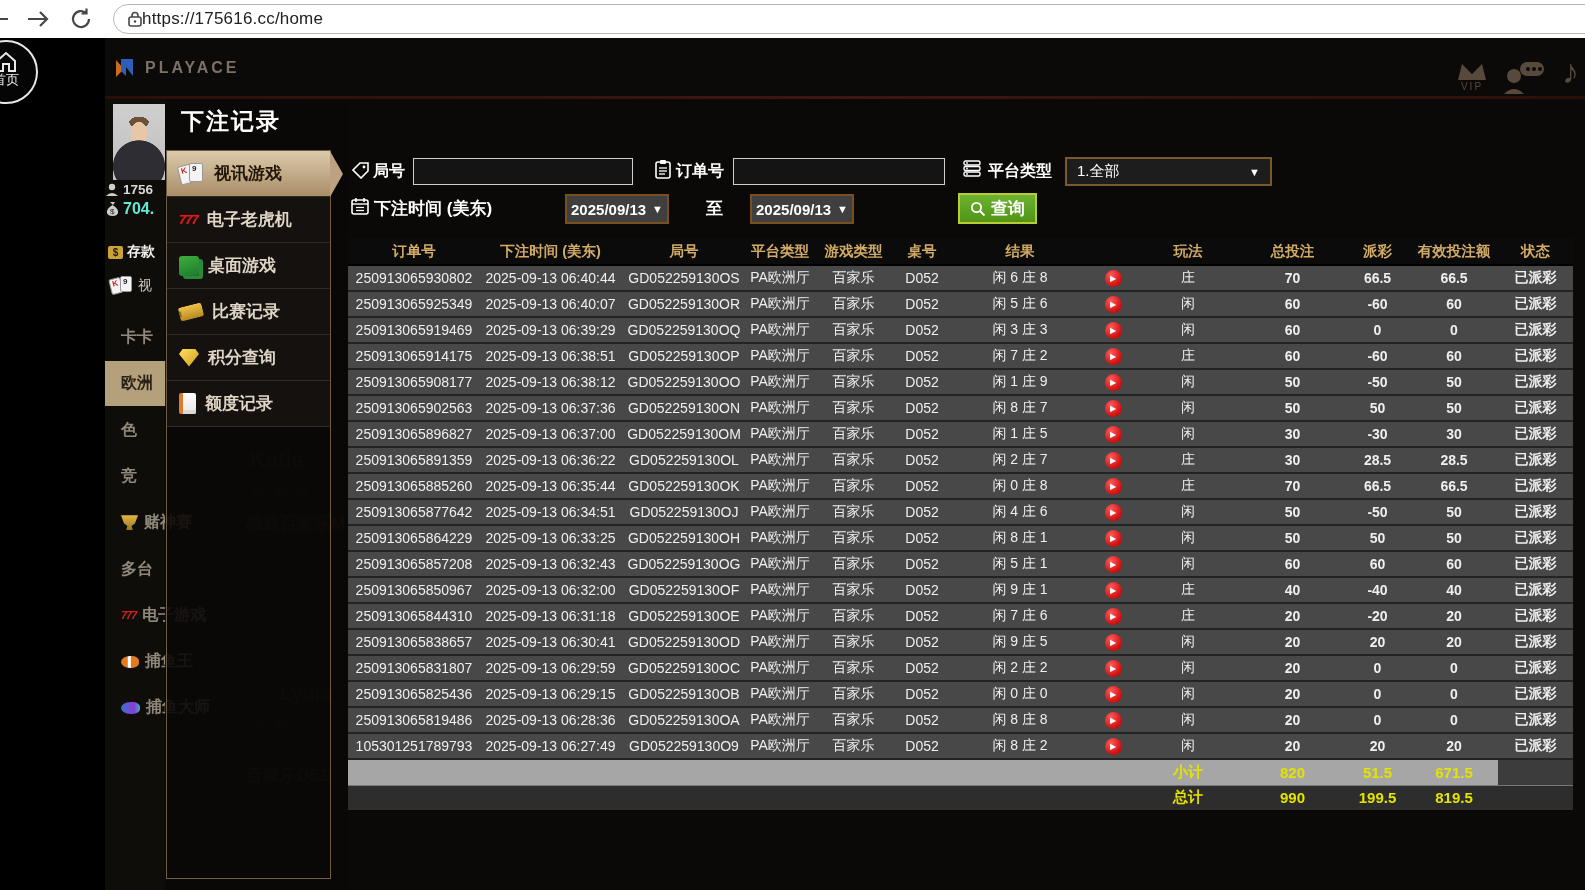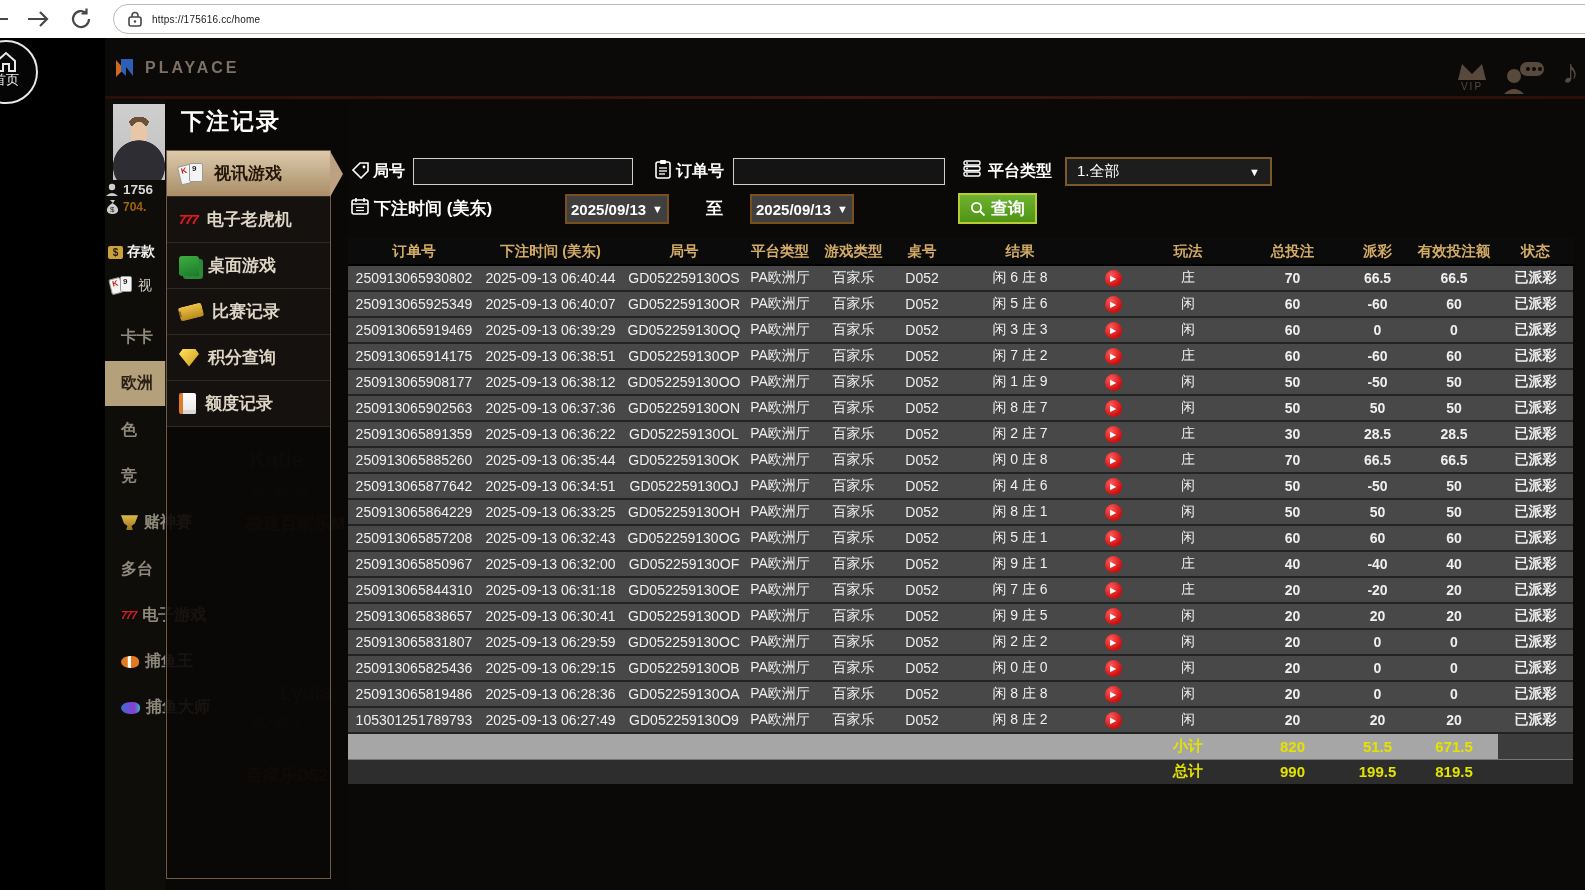--- a/index.html
+++ b/index.html
@@ -5,21 +5,21 @@
   html,body{margin:0;padding:0;background:#000;}
   *{box-sizing:border-box;}
   .screen{position:relative;width:1585px;height:890px;overflow:hidden;background:#000;
           font-family:"Liberation Sans","DejaVu Sans",sans-serif;}
 
   
   .browser-bar{position:absolute;left:0;top:0;width:1585px;height:38px;background:#ffffff;z-index:5;}
   .nav-ic{position:absolute;top:6px;width:26px;height:26px;color:#474747;}
   .url-pill{position:absolute;left:113px;top:4px;width:1500px;height:30px;border:1px solid #b9b9b9;
             border-radius:15px;background:#fff;display:flex;align-items:center;padding-left:14px;}
-  .url-text{font-size:10px;color:#202124;margin-left:10px;letter-spacing:.2px;}
+  .url-text{font-size:17px;color:#202124;letter-spacing:.2px;}
 
   
   .page-bg{position:absolute;left:0;top:38px;width:1585px;height:852px;background:#000;}
   .app-bg{position:absolute;left:105px;top:38px;width:1480px;height:852px;background:#0b0a08;}
   .topbar-line{position:absolute;left:105px;top:96px;width:1480px;height:3px;background:linear-gradient(90deg,#2a0f08,#3d1710,#2a0f08);}
   .brand{position:absolute;left:113px;top:56px;display:flex;align-items:center;gap:8px;}
   .brand-mark{width:24px;height:24px;position:relative;}
   .brand-text{font-size:16px;font-weight:bold;letter-spacing:3px;color:#7d7166;}
   .top-ic{position:absolute;top:58px;color:#57493c;text-align:center;}
   .vip-label{font-size:10px;letter-spacing:2px;color:#57493c;margin-top:-3px;}
@@ -33,21 +33,21 @@
   
   .lobby{position:absolute;left:0;top:0;width:1585px;height:890px;z-index:1;}
   .strip-bg{position:absolute;left:105px;top:100px;width:60px;height:790px;background:#0f0d0a;}
   .avatar{position:absolute;left:113px;top:104px;width:52px;height:76px;background:
           radial-gradient(circle at 50% 82%, #2d2d33 0 38%, transparent 39%),
           radial-gradient(ellipse 14px 18px at 50% 38%, #e7c7a6 0 60%, transparent 61%),
           radial-gradient(ellipse 16px 9px at 50% 24%, #6b5138 0 60%, transparent 61%),
           linear-gradient(#cfcfcf,#bfbfbf);}
   .u-row{position:absolute;display:flex;align-items:center;gap:4px;}
   .u-id{color:#d8d8d8;font-size:13.5px;font-weight:bold;}
-  .u-bal{color:#a16207;font-size:12px;font-weight:bold;}
+  .u-bal{color:#5eead4;font-size:16px;font-weight:bold;}
   .dep-ic{width:15px;height:13px;background:#caa23c;border-radius:2px;color:#241c08;font-size:10px;
           font-weight:bold;line-height:13px;text-align:center;}
   .dep-label{color:#f2f2f2;font-size:14px;font-weight:bold;}
   .v-label{color:#cfc9bd;font-size:14px;}
   .lob-item{position:absolute;left:105px;width:132px;height:45px;display:flex;align-items:center;
             gap:6px;padding-left:16px;color:#8f887b;font-size:16px;font-weight:bold;overflow:hidden;}
   .lob-item.active{background:#b5a07c;color:#2a2116;}
   .hint{position:absolute;white-space:nowrap;}
 
   
@@ -457,20 +457,35 @@
               <td class="c-tab">D052</td>
               <td class="c-res">闲 8 庄 7</td>
               <td class="c-play"><span class="play-btn">▶</span></td>
               <td class="c-bet">闲</td>
               <td class="c-num">50</td>
               <td class="c-pay win">50</td>
               <td class="c-num">50</td>
               <td class="c-status">已派彩</td>
             </tr>
             <tr>
+              <td class="c-order">250913065896827</td>
+              <td class="c-time">2025-09-13 06:37:00</td>
+              <td class="c-round">GD052259130OM</td>
+              <td class="c-plat">PA欧洲厅</td>
+              <td class="c-game">百家乐</td>
+              <td class="c-tab">D052</td>
+              <td class="c-res">闲 1 庄 5</td>
+              <td class="c-play"><span class="play-btn">▶</span></td>
+              <td class="c-bet">闲</td>
+              <td class="c-num">30</td>
+              <td class="c-pay loss">-30</td>
+              <td class="c-num">30</td>
+              <td class="c-status">已派彩</td>
+            </tr>
+            <tr>
               <td class="c-order">250913065891359</td>
               <td class="c-time">2025-09-13 06:36:22</td>
               <td class="c-round">GD052259130OL</td>
               <td class="c-plat">PA欧洲厅</td>
               <td class="c-game">百家乐</td>
               <td class="c-tab">D052</td>
               <td class="c-res">闲 2 庄 7</td>
               <td class="c-play"><span class="play-btn">▶</span></td>
               <td class="c-bet">庄</td>
               <td class="c-num">30</td>

